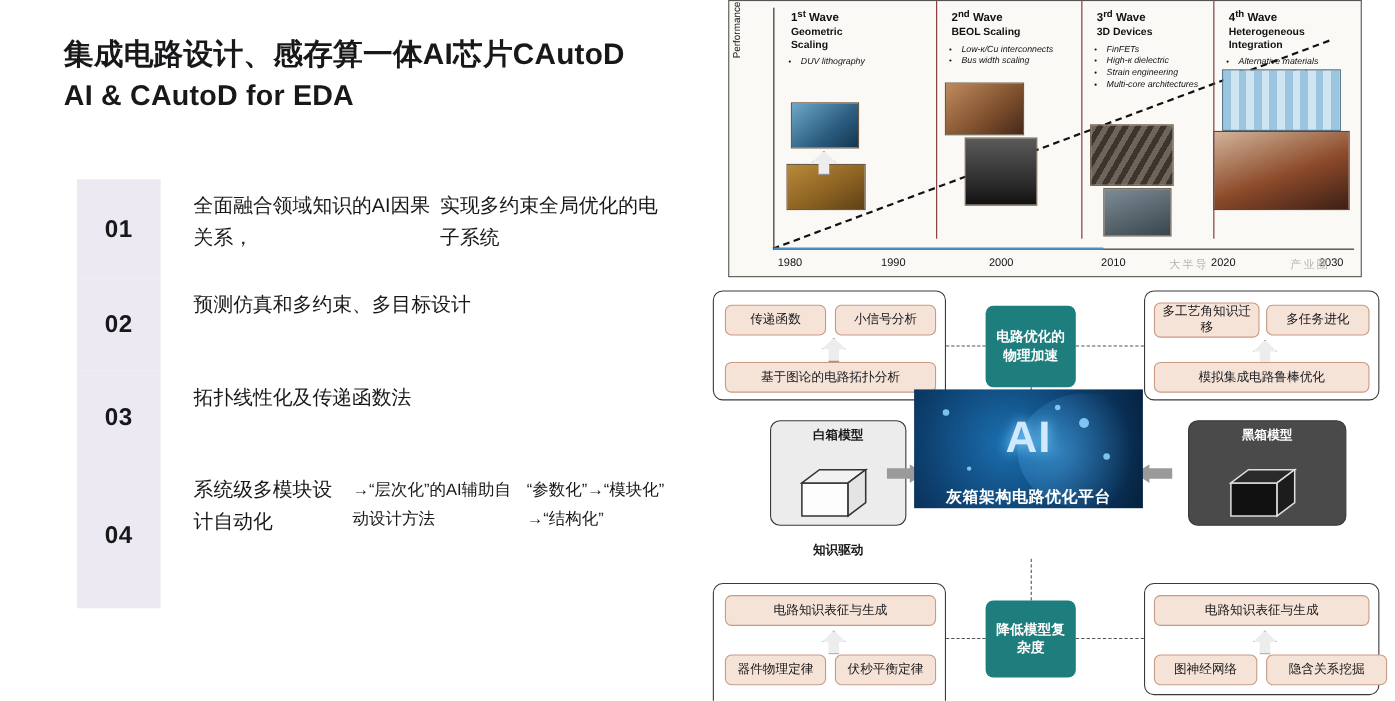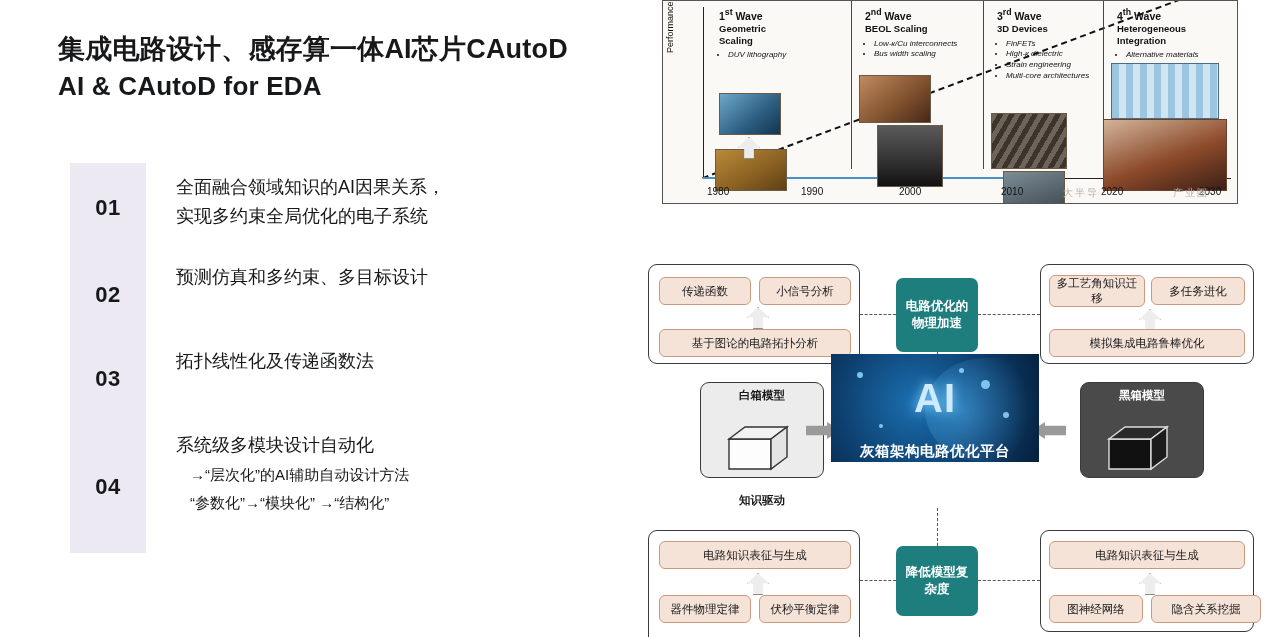--- a/index.html
+++ b/index.html
@@ -38,41 +38,41 @@
     width:76px; flex:0 0 76px;
     background:#ece9f2;
     display:flex; align-items:center; justify-content:center;
     align-self:stretch;
   }
   .num-text {
     font-size:22px; font-weight:bold; color:#17181a; letter-spacing:0.5px;
   }
   .text-cell {
     padding-left:30px; padding-top:10px; padding-bottom:10px;
-    display:flex; flex-direction:column; justify-content:center;
+    display:flex; flex-direction:row; justify-content:center;
   }
   .item-line {
     font-size:18px; color:#17181a; line-height:1.62; font-weight:500;
   }
   .sub-line {
     font-size:15px; color:#17181a; line-height:1.72; margin-top:2px; padding-left:14px;
   }
 
   
   #item-0 { height:90px; }
   #item-1 { height:84px; }
   #item-2 { height:84px; }
   #item-3 { height:132px; }
 
   
   #right-panel { position:absolute; left:630px; top:0; width:638px; height:637px; }
 
   
   #waves-figure {
-    position:absolute; left:32px; top:0px; width:576px; height:204px;
+    position:absolute; left:32px; top:0px; width:576px; height:252px;
     border:1px solid #555; background:#fbf9f6; overflow:hidden;
   }
   #waves-canvas { position:absolute; inset:0; }
   .wave-col {
     position:absolute; top:4px; width:25%; padding:2px 6px 0 10px;
   }
   .wave-title { font-size:10.5px; font-weight:bold; color:#111; line-height:1.25; }
   .wave-sub { font-size:9.5px; font-weight:bold; color:#111; line-height:1.25; }
   .wave-bullets { margin:4px 0 0 0; padding-left:9px; }
   .wave-bullets li { font-size:8px; font-style:italic; color:#111; line-height:1.35; }
@@ -355,21 +355,21 @@
       <div class="cube-shape">
         <svg width="74" height="50" viewBox="0 0 74 50">
           <polygon points="4,16 46,16 46,46 4,46" fill="#fdfdfd" stroke="#333" stroke-width="1.4"></polygon>
           <polygon points="4,16 20,4 62,4 46,16" fill="#f2f2f2" stroke="#333" stroke-width="1.4"></polygon>
           <polygon points="46,16 62,4 62,34 46,46" fill="#e4e4e4" stroke="#333" stroke-width="1.4"></polygon>
         </svg>
       </div>
       <div class="cube-label">知识驱动</div>
     </div>
 
-    <div class="cube-box" style="left:432px; top:124px; width:124px; height:96px; background:#4a4a4a;">
+    <div class="cube-box" style="left:432px; top:124px; width:144px; height:96px; background:#4a4a4a;">
       <div class="cube-label light">黑箱模型</div>
       <div class="cube-shape">
         <svg width="74" height="50" viewBox="0 0 74 50">
           <polygon points="4,16 46,16 46,46 4,46" fill="#111" stroke="#ddd" stroke-width="1.4"></polygon>
           <polygon points="4,16 20,4 62,4 46,16" fill="#2a2a2a" stroke="#ddd" stroke-width="1.4"></polygon>
           <polygon points="46,16 62,4 62,34 46,46" fill="#1c1c1c" stroke="#ddd" stroke-width="1.4"></polygon>
         </svg>
       </div>
       <div class="cube-label light">数据驱动</div>
     </div>

